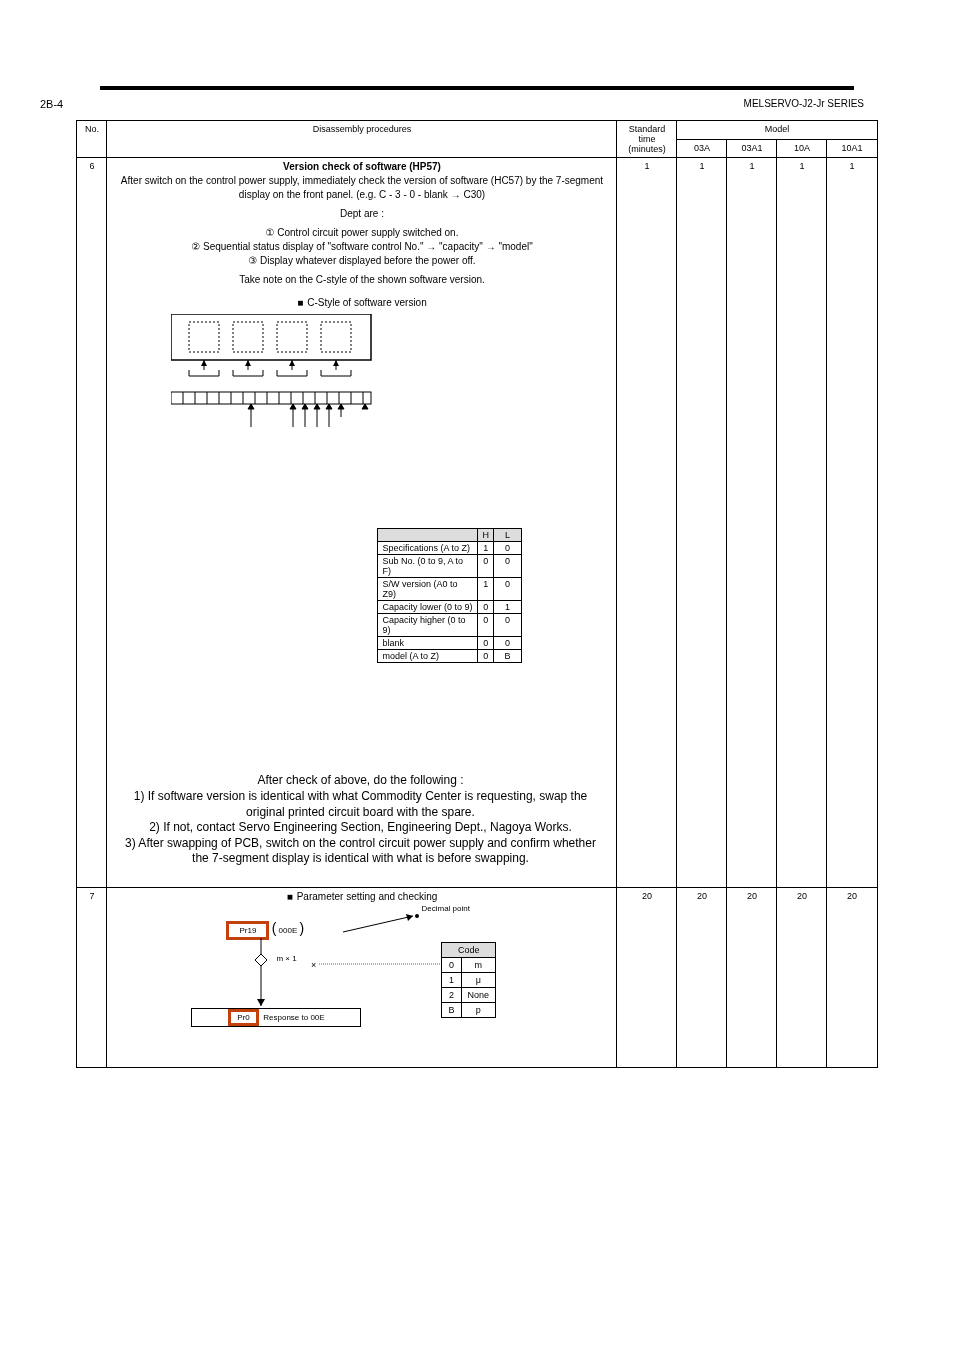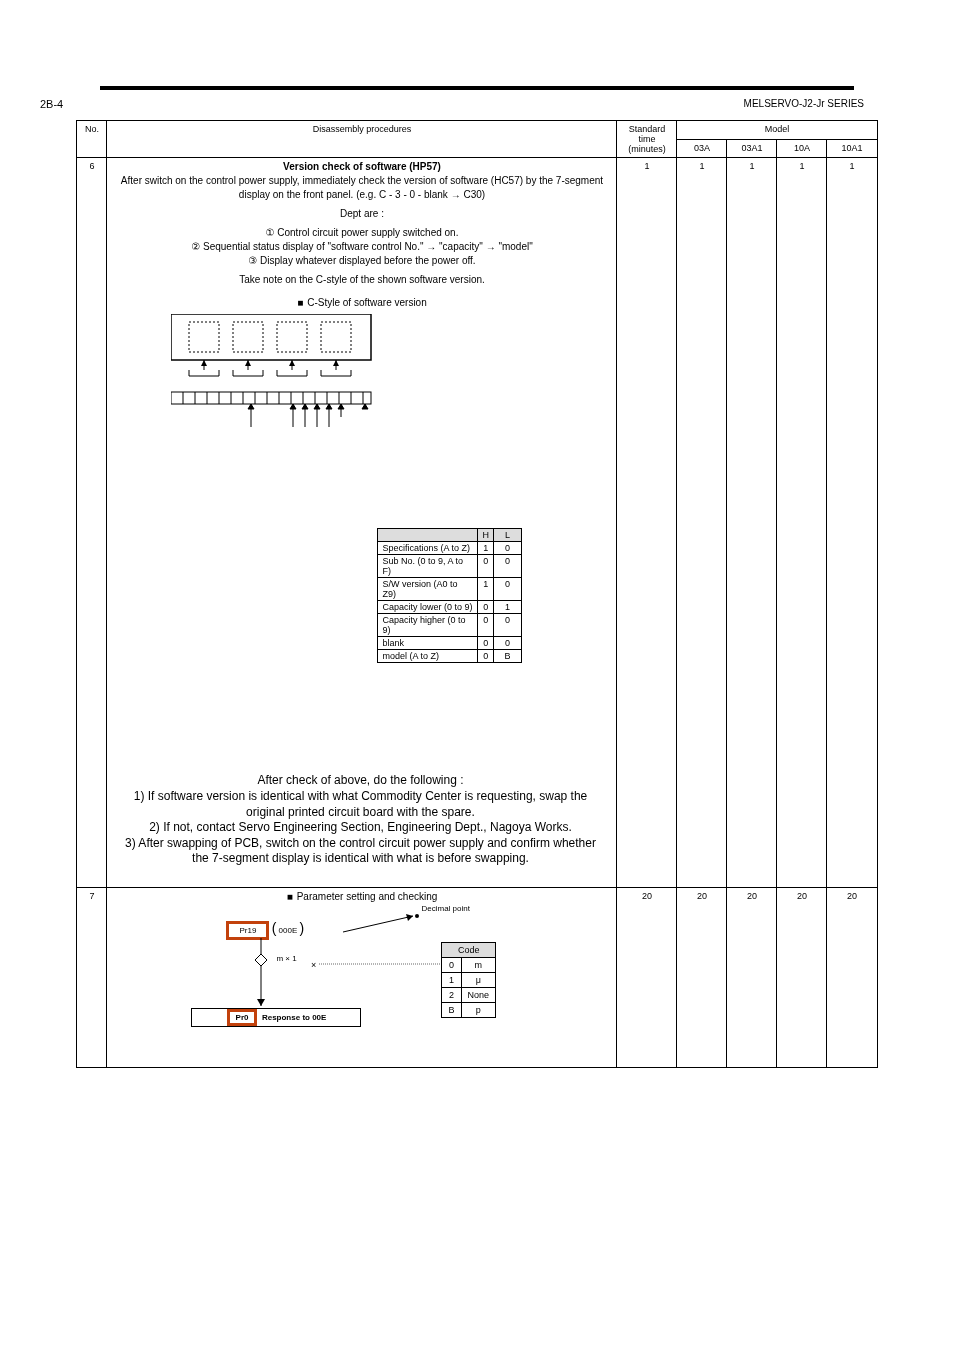--- a/index.html
+++ b/index.html
@@ -114,21 +114,21 @@
     bottom: 20px;
     left: 8px;
     font-size: 12px;
     line-height: 1.3;
     width: 490px;
   }
 
   .flow-container { position: relative; }
   .flow-item { position: absolute; font-size: 8px; }
   .flow-box { border: 3px solid #c2410c; padding: 2px 10px; }
-  .flow-big { border: 1px solid #000; padding: 4px 8px; width: 170px; font-weight: bold; }
+  .flow-big { border: 1px solid #000; padding: 4px 8px; width: 170px; }
   .mx-note { position: absolute; left: 200px; top: 832px; font-size: 8px; }
 </style>
 </head>
 <body>
 
 <div class="page">
 
   <div class="header-line"></div>
   <div class="page-number">2B-4</div>
   <div class="header-right">MELSERVO-J2-Jr SERIES</div>

